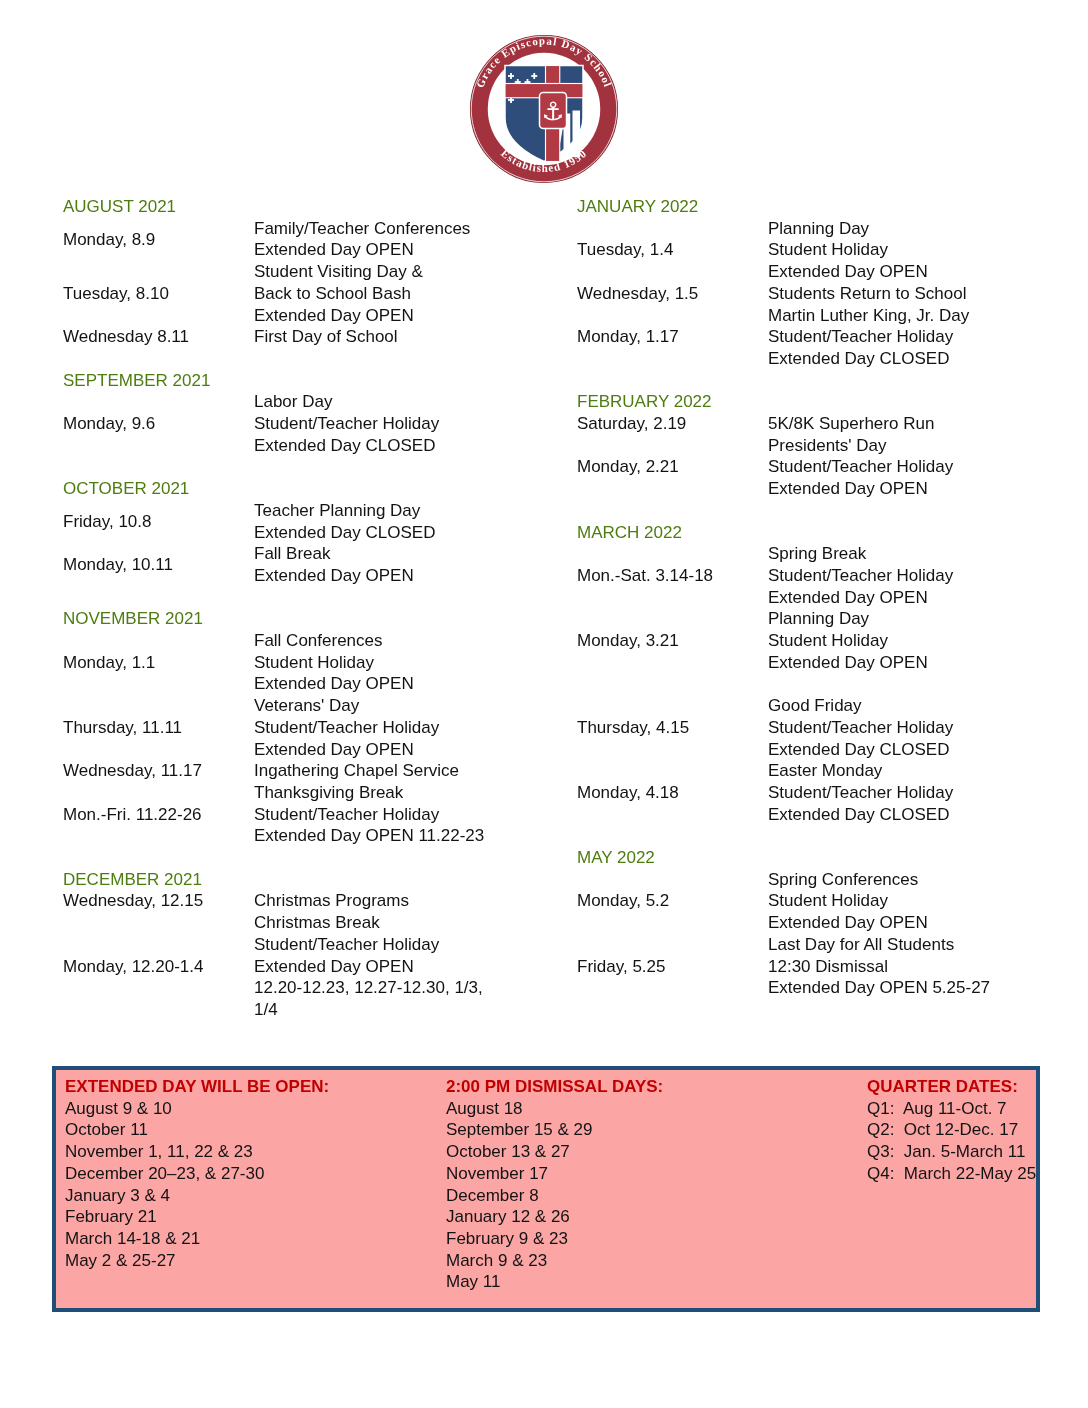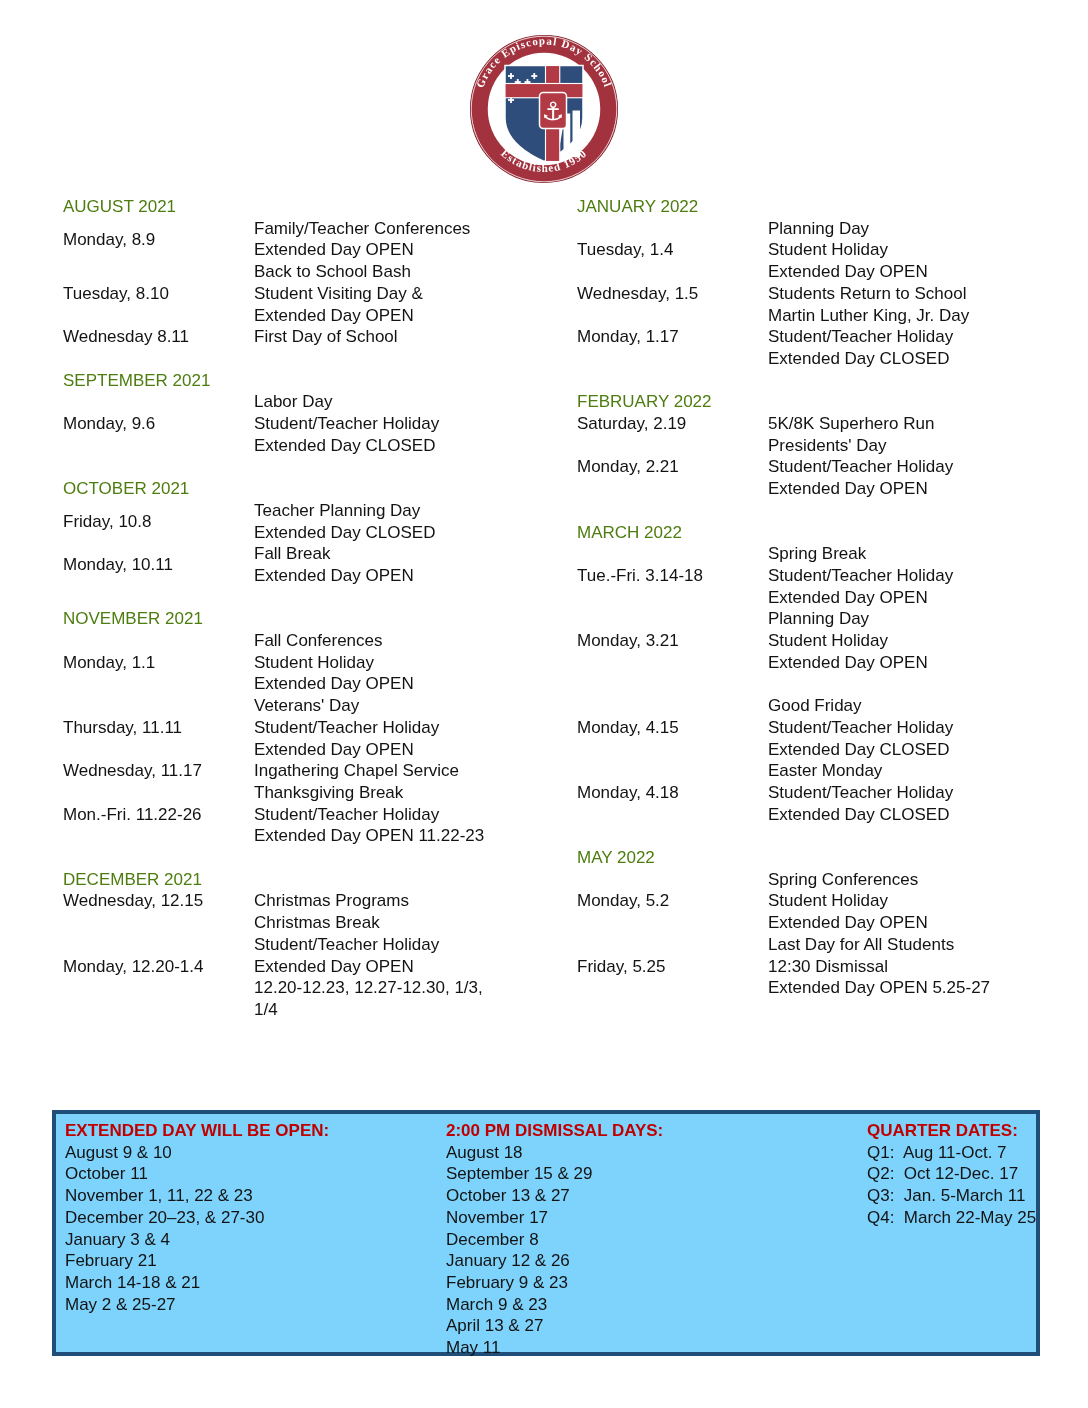--- a/index.html
+++ b/index.html
@@ -14,21 +14,21 @@
   #col-left  { left:63px;  width:482px; }
   #col-right { left:577px; width:470px; }
   .month { margin-bottom:21.7px; }
   .month-header { color:#4d7c0f; font-weight:normal; white-space:pre-wrap; }
   .entry { display:flex; align-items:center; }
   .entry-date { flex:0 0 191px; width:191px; white-space:pre-wrap; }
   .entry-desc { flex:1; }
   .desc-line { white-space:pre-wrap; }
   .footer-box {
     position:absolute; left:52px; top:1066px; width:988px; height:246px;
-    border:4px solid #1F4E79; background:#7dd3fc;margin-top:44px;
+    border:4px solid #1F4E79; background:#fca5a5;
   }
   .fbox-col { position:absolute; top:6px; }
   #fbox-col-0 { left:9px;   width:370px; }
   #fbox-col-1 { left:390px; width:375px; }
   #fbox-col-2 { left:811px; width:200px; }
   .fbox-title { color:#C00000; font-weight:bold; white-space:pre-wrap; }
   .fbox-item { white-space:pre-wrap; }
 </style>
 </head>
 <body>
@@ -113,22 +113,22 @@
         <div class="entry">
           <div class="entry-date">Monday, 8.9</div>
           <div class="entry-desc">
             <div class="desc-line">Family/Teacher Conferences</div>
             <div class="desc-line">Extended Day OPEN</div>
           </div>
         </div>
         <div class="entry">
           <div class="entry-date">Tuesday, 8.10</div>
           <div class="entry-desc">
+            <div class="desc-line">Student Visiting Day &amp;</div>
             <div class="desc-line">Back to School Bash</div>
-            <div class="desc-line">Student Visiting Day &amp;</div>
             <div class="desc-line">Extended Day OPEN</div>
           </div>
         </div>
         <div class="entry">
           <div class="entry-date">Wednesday 8.11</div>
           <div class="entry-desc">
             <div class="desc-line">First Day of School</div>
           </div>
         </div>
       </div>
@@ -252,39 +252,39 @@
           <div class="entry-desc">
             <div class="desc-line">Presidents' Day</div>
             <div class="desc-line">Student/Teacher Holiday</div>
             <div class="desc-line">Extended Day OPEN</div>
           </div>
         </div>
       </div>
       <div class="month">
         <div class="month-header">MARCH 2022</div>
         <div class="entry">
-          <div class="entry-date">Tue.-Fri. 3.14-18</div>
+          <div class="entry-date">Mon.-Sat. 3.14-18</div>
           <div class="entry-desc">
             <div class="desc-line">Spring Break</div>
             <div class="desc-line">Student/Teacher Holiday</div>
             <div class="desc-line">Extended Day OPEN</div>
           </div>
         </div>
         <div class="entry">
           <div class="entry-date">Monday, 3.21</div>
           <div class="entry-desc">
             <div class="desc-line">Planning Day</div>
             <div class="desc-line">Student Holiday</div>
             <div class="desc-line">Extended Day OPEN</div>
           </div>
         </div>
       </div>
       <div class="month">
         <div class="entry">
-          <div class="entry-date">Monday, 4.15</div>
+          <div class="entry-date">Thursday, 4.15</div>
           <div class="entry-desc">
             <div class="desc-line">Good Friday</div>
             <div class="desc-line">Student/Teacher Holiday</div>
             <div class="desc-line">Extended Day CLOSED</div>
           </div>
         </div>
         <div class="entry">
           <div class="entry-date">Monday, 4.18</div>
           <div class="entry-desc">
             <div class="desc-line">Easter Monday</div>
@@ -329,21 +329,20 @@
     <div class="fbox-col" id="fbox-col-1">
         <div class="fbox-title">2:00 PM DISMISSAL DAYS:</div>
         <div class="fbox-item">August 18</div>
         <div class="fbox-item">September 15 &amp; 29</div>
         <div class="fbox-item">October 13 &amp; 27</div>
         <div class="fbox-item">November 17</div>
         <div class="fbox-item">December 8</div>
         <div class="fbox-item">January 12 &amp; 26</div>
         <div class="fbox-item">February 9 &amp; 23</div>
         <div class="fbox-item">March 9 &amp; 23</div>
-        <div class="fbox-item">April 13 &amp; 27</div>
         <div class="fbox-item">May 11</div>
       </div>
     <div class="fbox-col" id="fbox-col-2">
         <div class="fbox-title">QUARTER DATES:</div>
         <div class="fbox-item">Q1:  Aug 11-Oct. 7</div>
         <div class="fbox-item">Q2:  Oct 12-Dec. 17</div>
         <div class="fbox-item">Q3:  Jan. 5-March 11</div>
         <div class="fbox-item">Q4:  March 22-May 25</div>
       </div>
   </div>

